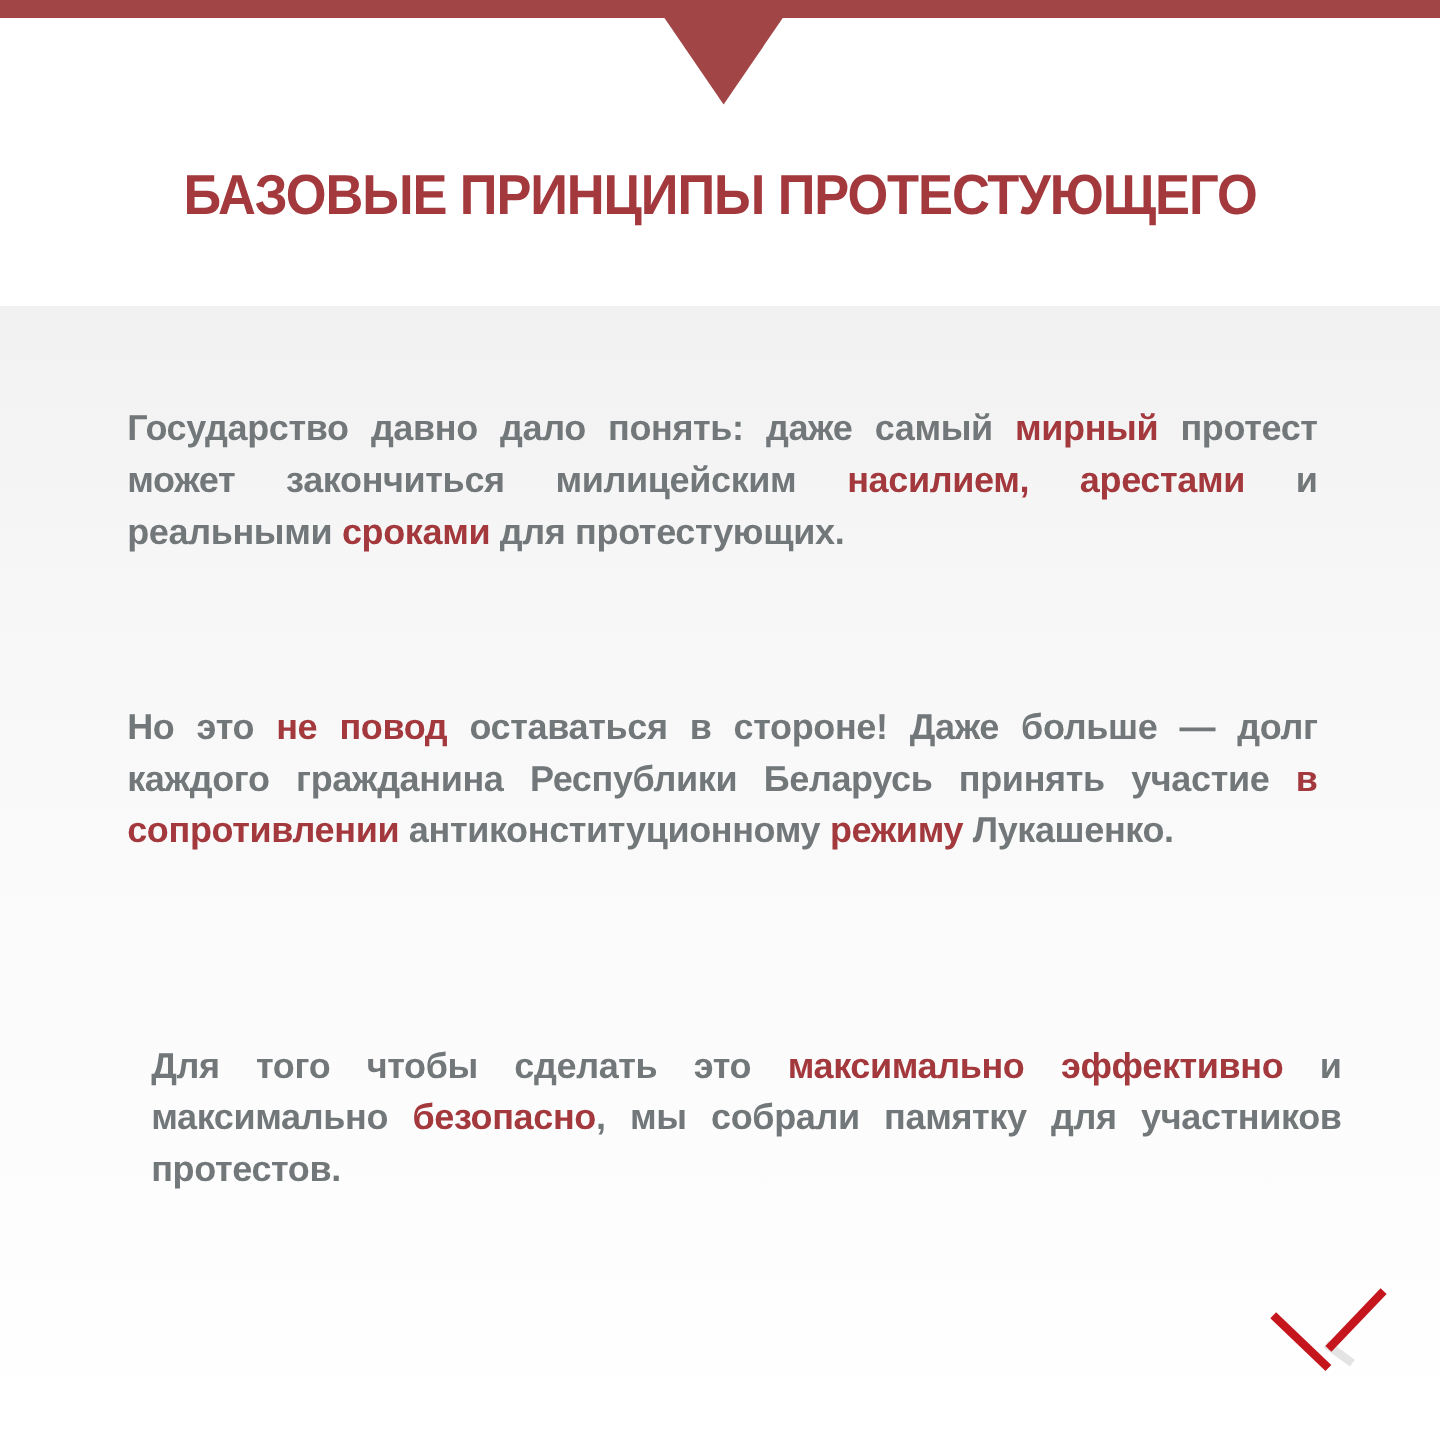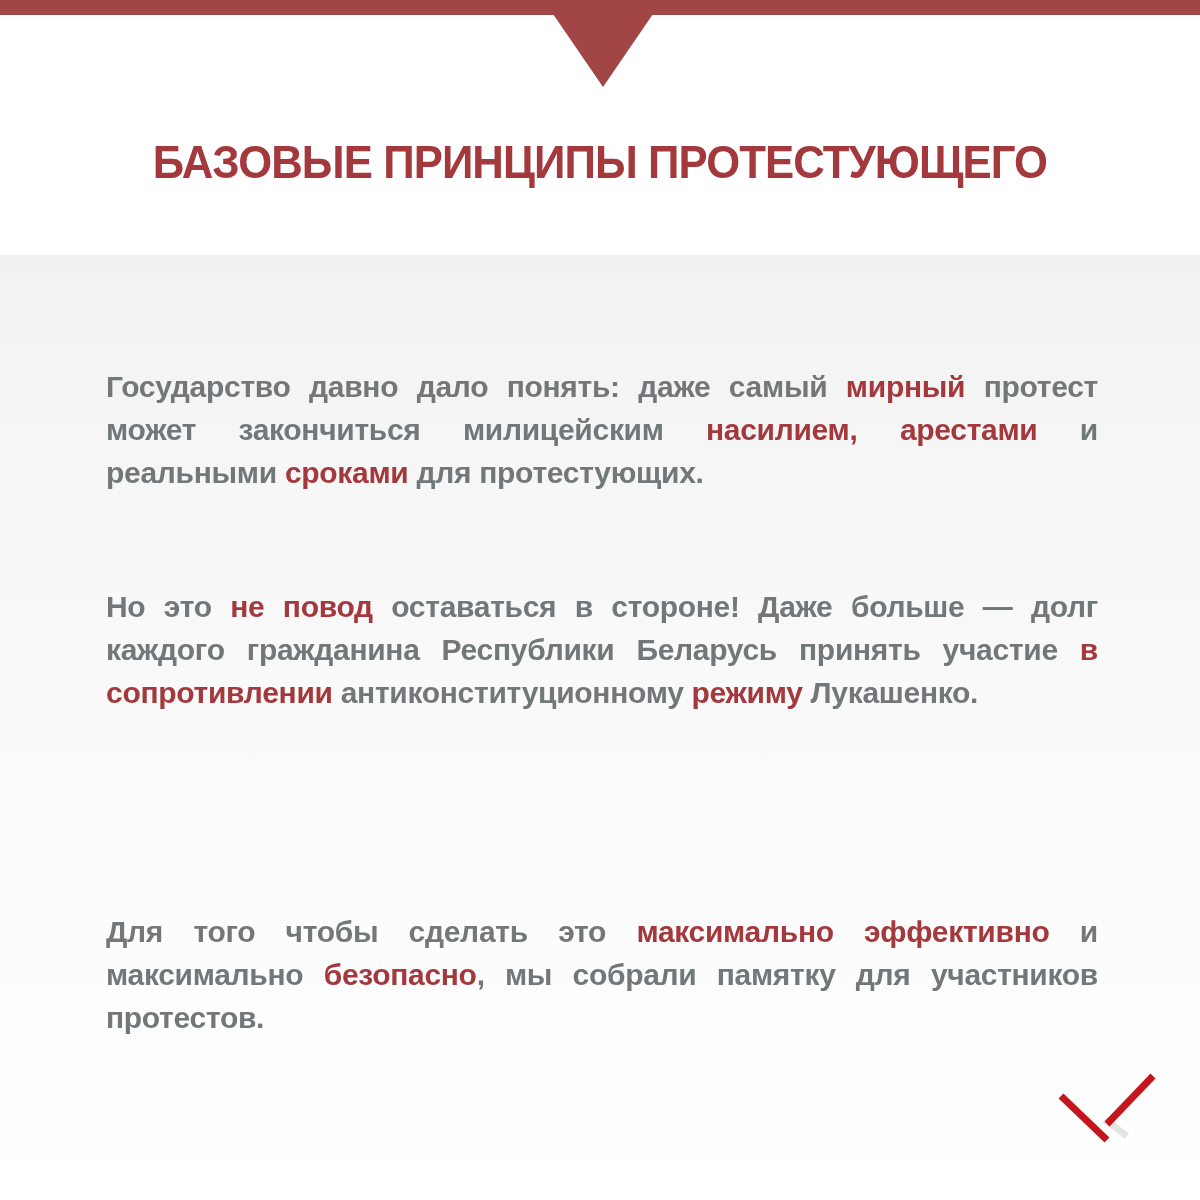--- a/index.html
+++ b/index.html
@@ -28,23 +28,23 @@
       color: #a3383d; letter-spacing: -1px;
       transform: scaleX(0.93); transform-origin: center;
     }
     .para {
       position: absolute; left: 106px; width: 992px;
       font-weight: bold; font-size: 30px; line-height: 43px;
       color: #727779; text-align: justify; text-align-last: left;
       letter-spacing: -0.3px;
     }
     .para .hl { color: #a3383d; }
-    .p1 { top: 365px; }
+    .p1 { top: 336px; }
     .p2 { top: 585px; }
-    .p3 { top: 910px; }
+    .p3 { top: 867px; margin-left: 20px; }
     .check {
       position: absolute; left: 1055px; top: 1068px; width: 110px; height: 80px;
     }
   </style>
 </head>
 <body>
 
 <div class="bg-panel"></div>
 <div class="top-bar"></div>
 <div class="top-notch"></div>

